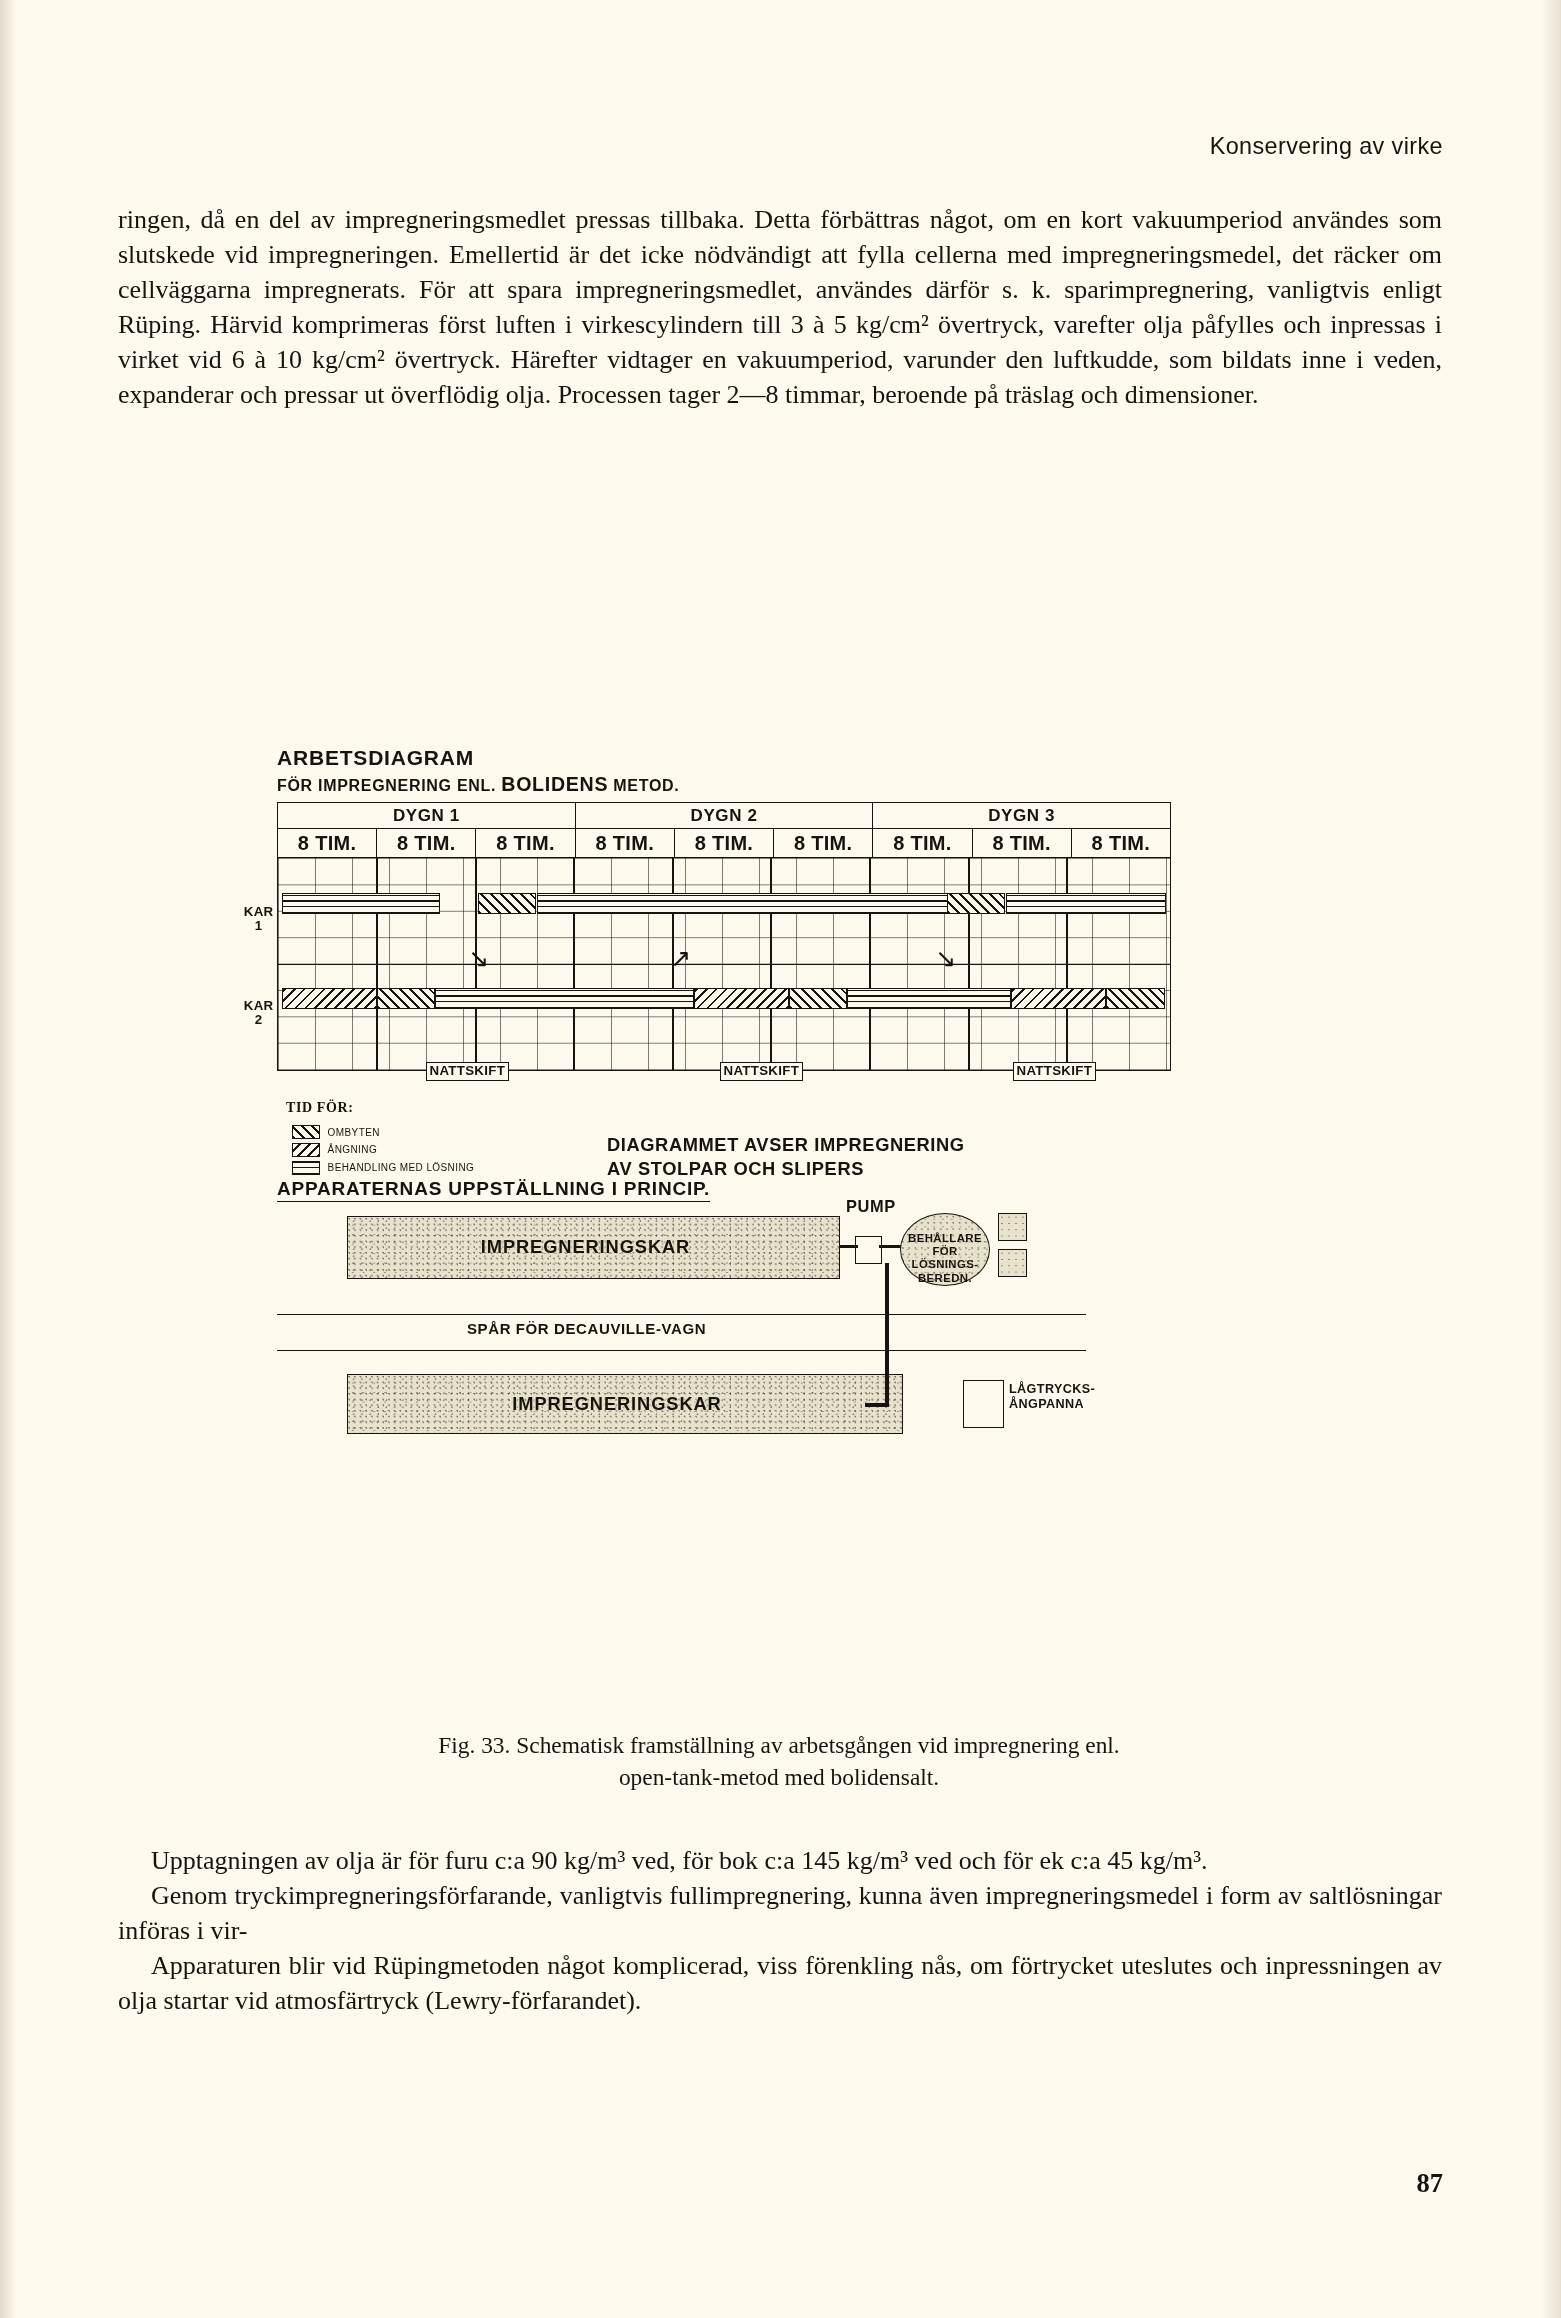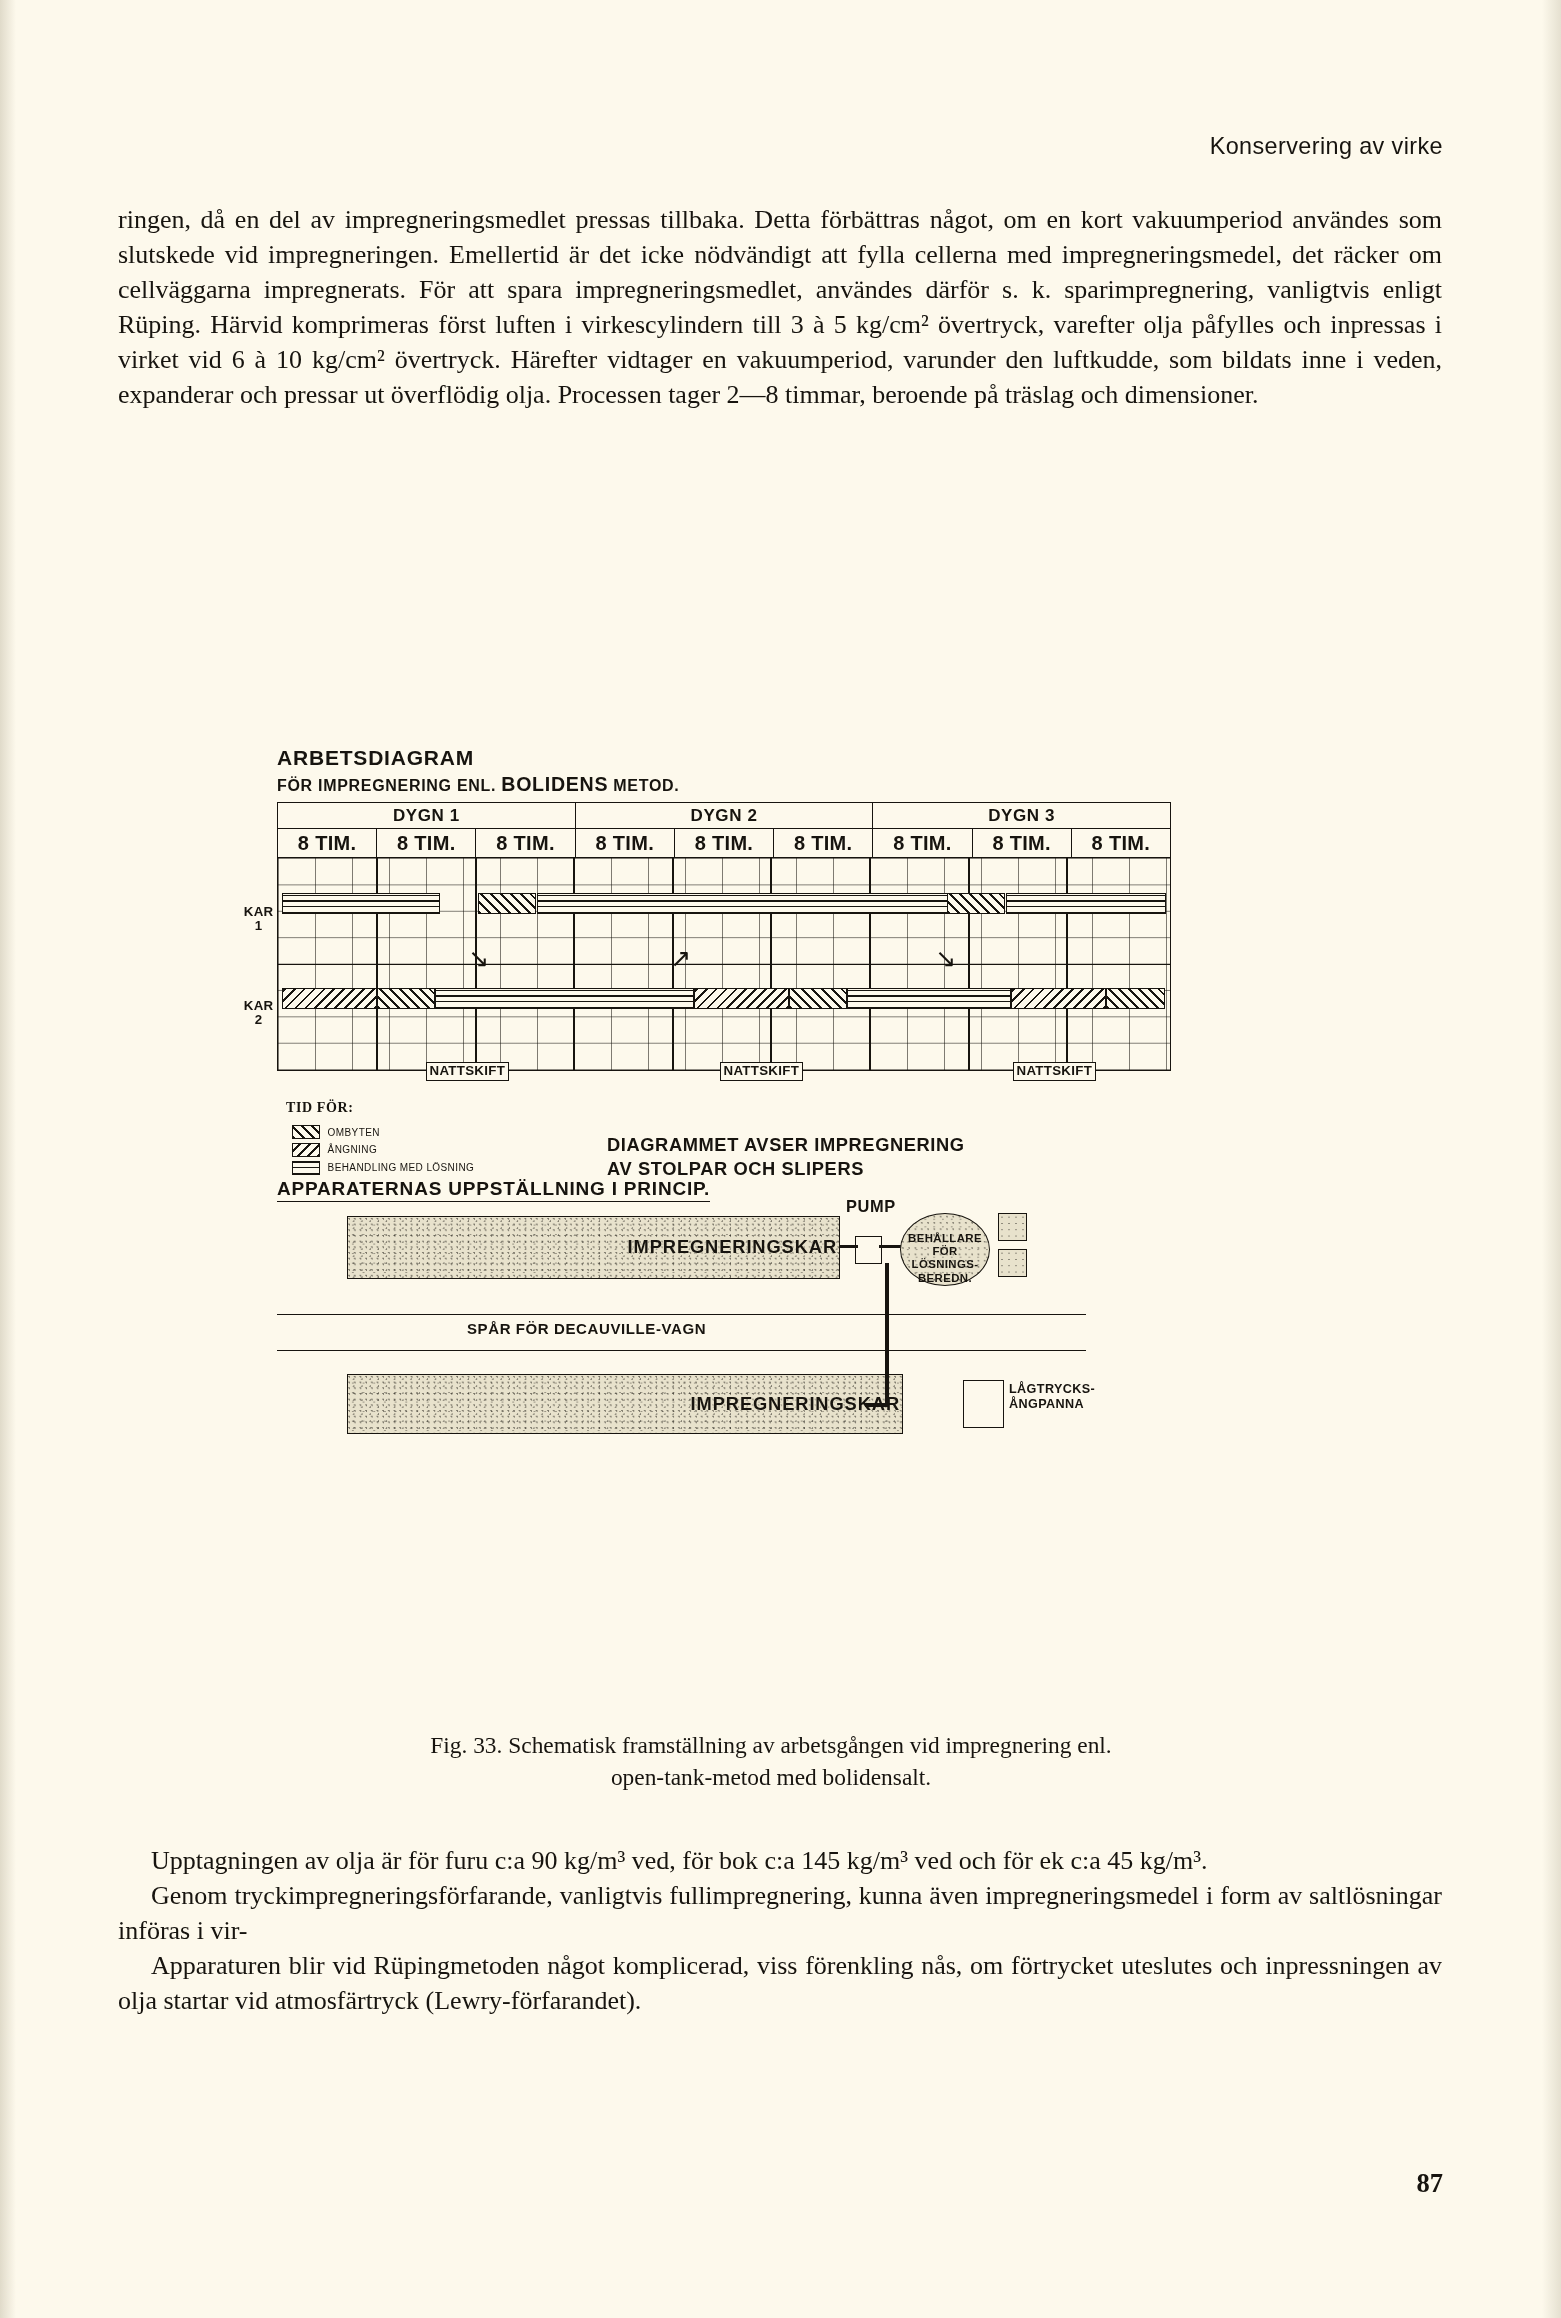--- a/index.html
+++ b/index.html
@@ -239,23 +239,23 @@
     box-sizing:border-box;
     background-color:#e8e2cc;
     background-image:
       radial-gradient(circle at 20% 30%, rgba(23,20,15,0.55) 0.7px, transparent 0.9px),
       radial-gradient(circle at 70% 60%, rgba(23,20,15,0.5) 0.7px, transparent 0.9px),
       radial-gradient(circle at 45% 85%, rgba(23,20,15,0.4) 0.6px, transparent 0.8px);
     background-size:5.7px 5.7px, 8.2px 7px, 10.7px 9.5px;
   }
   .tank span{
     position:absolute;
-    left:0; right:2px; top:50%;
+    left:0; right:16px; top:50%;
     transform:translateY(-50%);
-    text-align:right;
+    text-align:center;
     font-family:"Liberation Sans", sans-serif;
     font-weight:bold;
     font-size:18.3px;
     letter-spacing:0.9px;
     color:#17140f;
     text-shadow:0 0 1.9px #e8e2cc, 0 0 3.8px #e8e2cc;
   }
   .rail{
     position:absolute;
     height:1.3px; background:#17140f;
@@ -308,21 +308,21 @@
     position:absolute;
     font-family:"Liberation Sans", sans-serif;
     font-weight:bold;
     font-size:12.6px;
     line-height:15px;
     letter-spacing:0.4px;
   }
 
   .caption{
     position:absolute;
-    left:142px;
+    left:150px;
     top:1729px;
     width:1258px;
     text-align:center;
     font-size:23.4px;
     line-height:32px;
     color:#17140f;
   }
 
   .tail{
     position:absolute;

